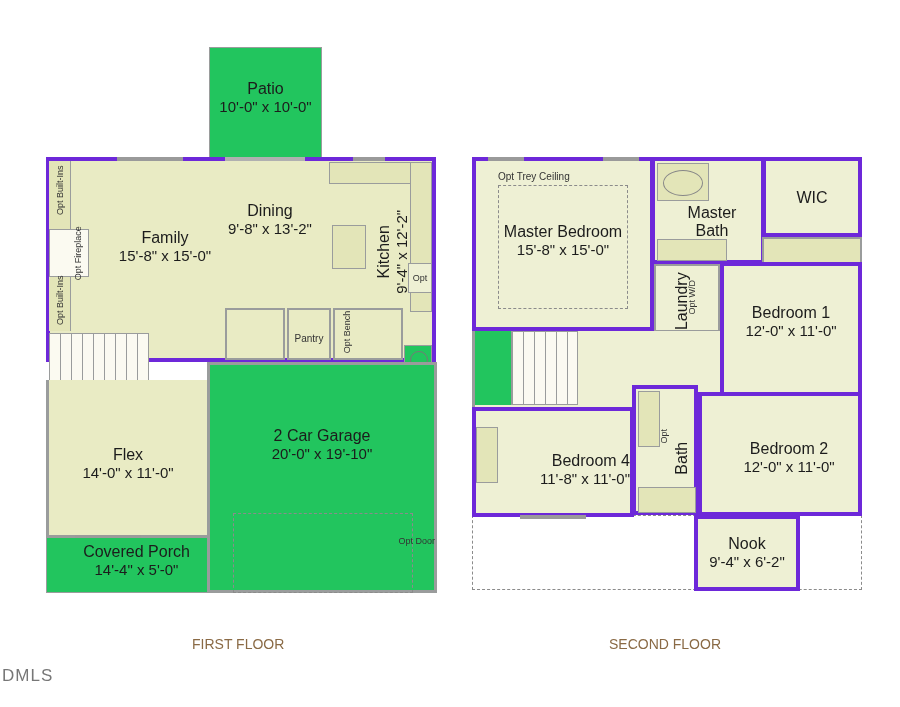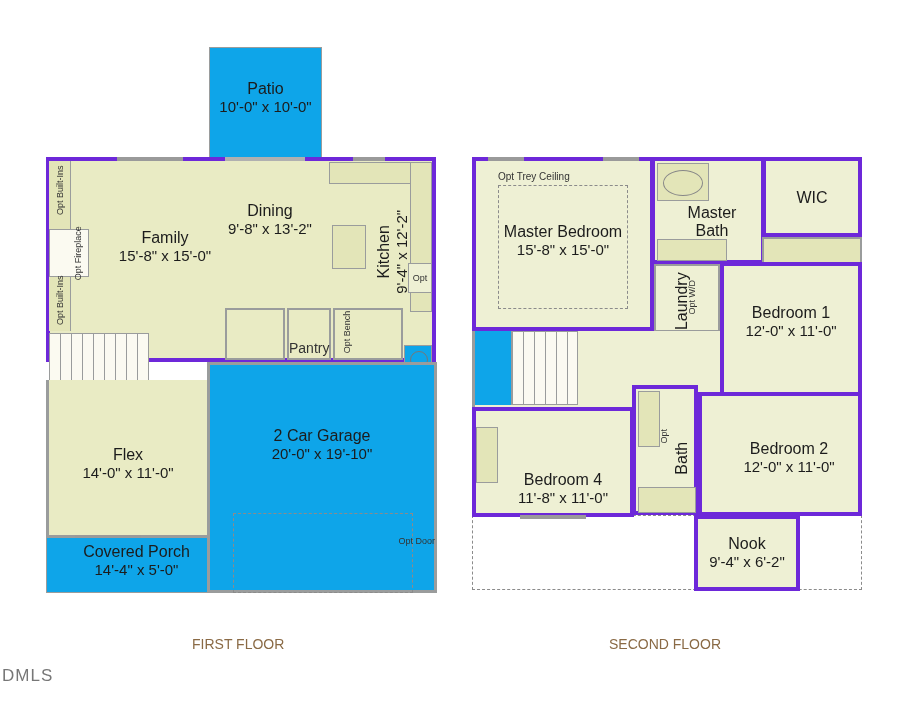--- a/index.html
+++ b/index.html
@@ -1,21 +1,21 @@
 <!DOCTYPE html>
 <html><head>
 <meta charset="utf-8">
 <style>
   html, body { margin:0; padding:0; background:#ffffff; }
   body { width:900px; height:707px; position:relative; overflow:hidden; font-family:"Liberation Sans", sans-serif; color:#1c1c1c; }
   .abs { position:absolute; }
   .room { position:absolute; box-sizing:border-box; }
   .g { background:#e9ebc4; }
   .lg { background:#eef0d4; }
-  .cream { background:#0ea5e9; }
+  .cream { background:#22c55e; }
   .wall { border:4px solid #6d28d9; }
   .label { position:absolute; text-align:center; line-height:1.15; white-space:nowrap; }
   .nm { font-size:16px; }
   .dm { font-size:15px; }
   .small { font-size:9px; color:#333; }
   .vert { transform:rotate(-90deg); transform-origin:center center; }
   .floor-caption { position:absolute; font-family:"Liberation Sans", sans-serif; font-size:14px; color:#8a6a45; letter-spacing:0px; }
   .dash { border:1px dashed #8b8b8b; position:absolute; box-sizing:border-box; }
   .window { position:absolute; background:#9a9a9a; }
   .stairs { position:absolute; background:#fbfaf1; border:1px solid #9a9c9c; box-sizing:border-box;
@@ -65,21 +65,21 @@
   <div class="room" style="left:408px;top:263px;width:24px;height:30px;background:#eef0d4;border:1px solid #9a9c9c;">
     <div class="label small" style="left:0;right:0;top:9px;">Opt</div>
   </div>
   <div class="label vert" style="left:338px;top:234px;width:110px;">
     <div class="nm">Kitchen</div>
     <div class="dm">9'-4" x 12'-2"</div>
   </div>
 
   <div class="room g" style="left:225px;top:308px;width:60px;height:52px;border:2px solid #9a9c9c;"></div>
   <div class="room g" style="left:287px;top:308px;width:44px;height:52px;border:2px solid #9a9c9c;">
-    <div class="label small" style="left:0;right:0;bottom:2px;font-size:14px;text-align:center;">Pantry</div>
+    <div class="label small" style="left:0;right:0;bottom:14px;font-size:10px;text-align:center;">Pantry</div>
   </div>
   <div class="room g" style="left:333px;top:308px;width:70px;height:52px;border:2px solid #9a9c9c;">
     <div class="label small vert" style="left:-8px;top:18px;width:40px;">Opt Bench</div>
   </div>
   <div class="room cream" style="left:404px;top:345px;width:28px;height:28px;border:1px solid #9a9c9c;">
     <div style="position:absolute;left:5px;top:5px;width:16px;height:16px;border-radius:50%;border:1px solid #777;"></div>
   </div>
 
   <div class="stairs" style="left:49px;top:333px;width:100px;height:48px;"></div>
 
@@ -151,21 +151,21 @@
       <div class="dm">12'-0" x 11'-0"</div>
     </div>
   </div>
 
   <div class="room lg" style="left:472px;top:331px;width:248px;height:80px;border-left:3px solid #9a9c9c;"></div>
   <div class="stairs" style="left:512px;top:331px;width:66px;height:74px;"></div>
   <div class="room cream" style="left:475px;top:331px;width:37px;height:74px;border-right:1px solid #9a9c9c;"></div>
 
   <div class="room lg wall" style="left:472px;top:407px;width:162px;height:110px;">
     <div class="room" style="left:0;top:16px;width:22px;height:56px;background:#e3e5b8;border:1px solid #9a9c9c;"></div>
-    <div class="label" style="left:20px;right:0;top:60px;">
+    <div class="label" style="left:20px;right:0;top:41px;text-align:right;">
       <div class="nm">Bedroom 4</div>
       <div class="dm">11'-8" x 11'-0"</div>
     </div>
   </div>
   <div class="window" style="left:520px;top:515px;width:66px;height:4px;"></div>
 
   <div class="room lg wall" style="left:632px;top:385px;width:66px;height:130px;">
     <div class="room" style="left:2px;top:2px;width:22px;height:56px;background:#e3e5b8;border:1px solid #9a9c9c;"></div>
     <div class="label small vert" style="left:18px;top:42px;width:20px;">Opt</div>
     <div class="room" style="left:2px;top:98px;width:58px;height:26px;background:#e3e5b8;border:1px solid #9a9c9c;"></div>

